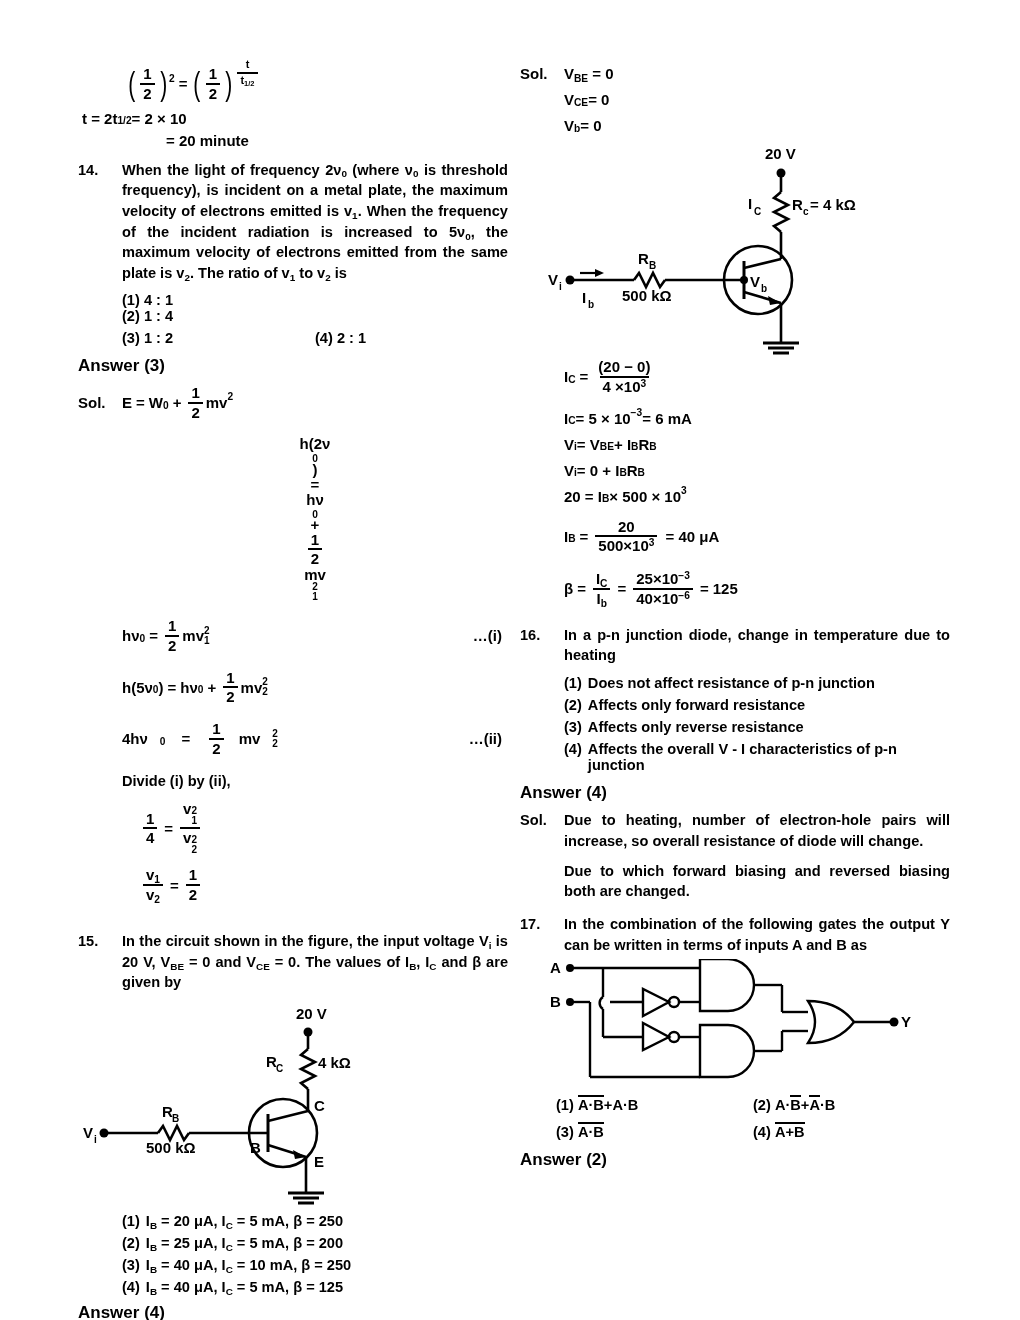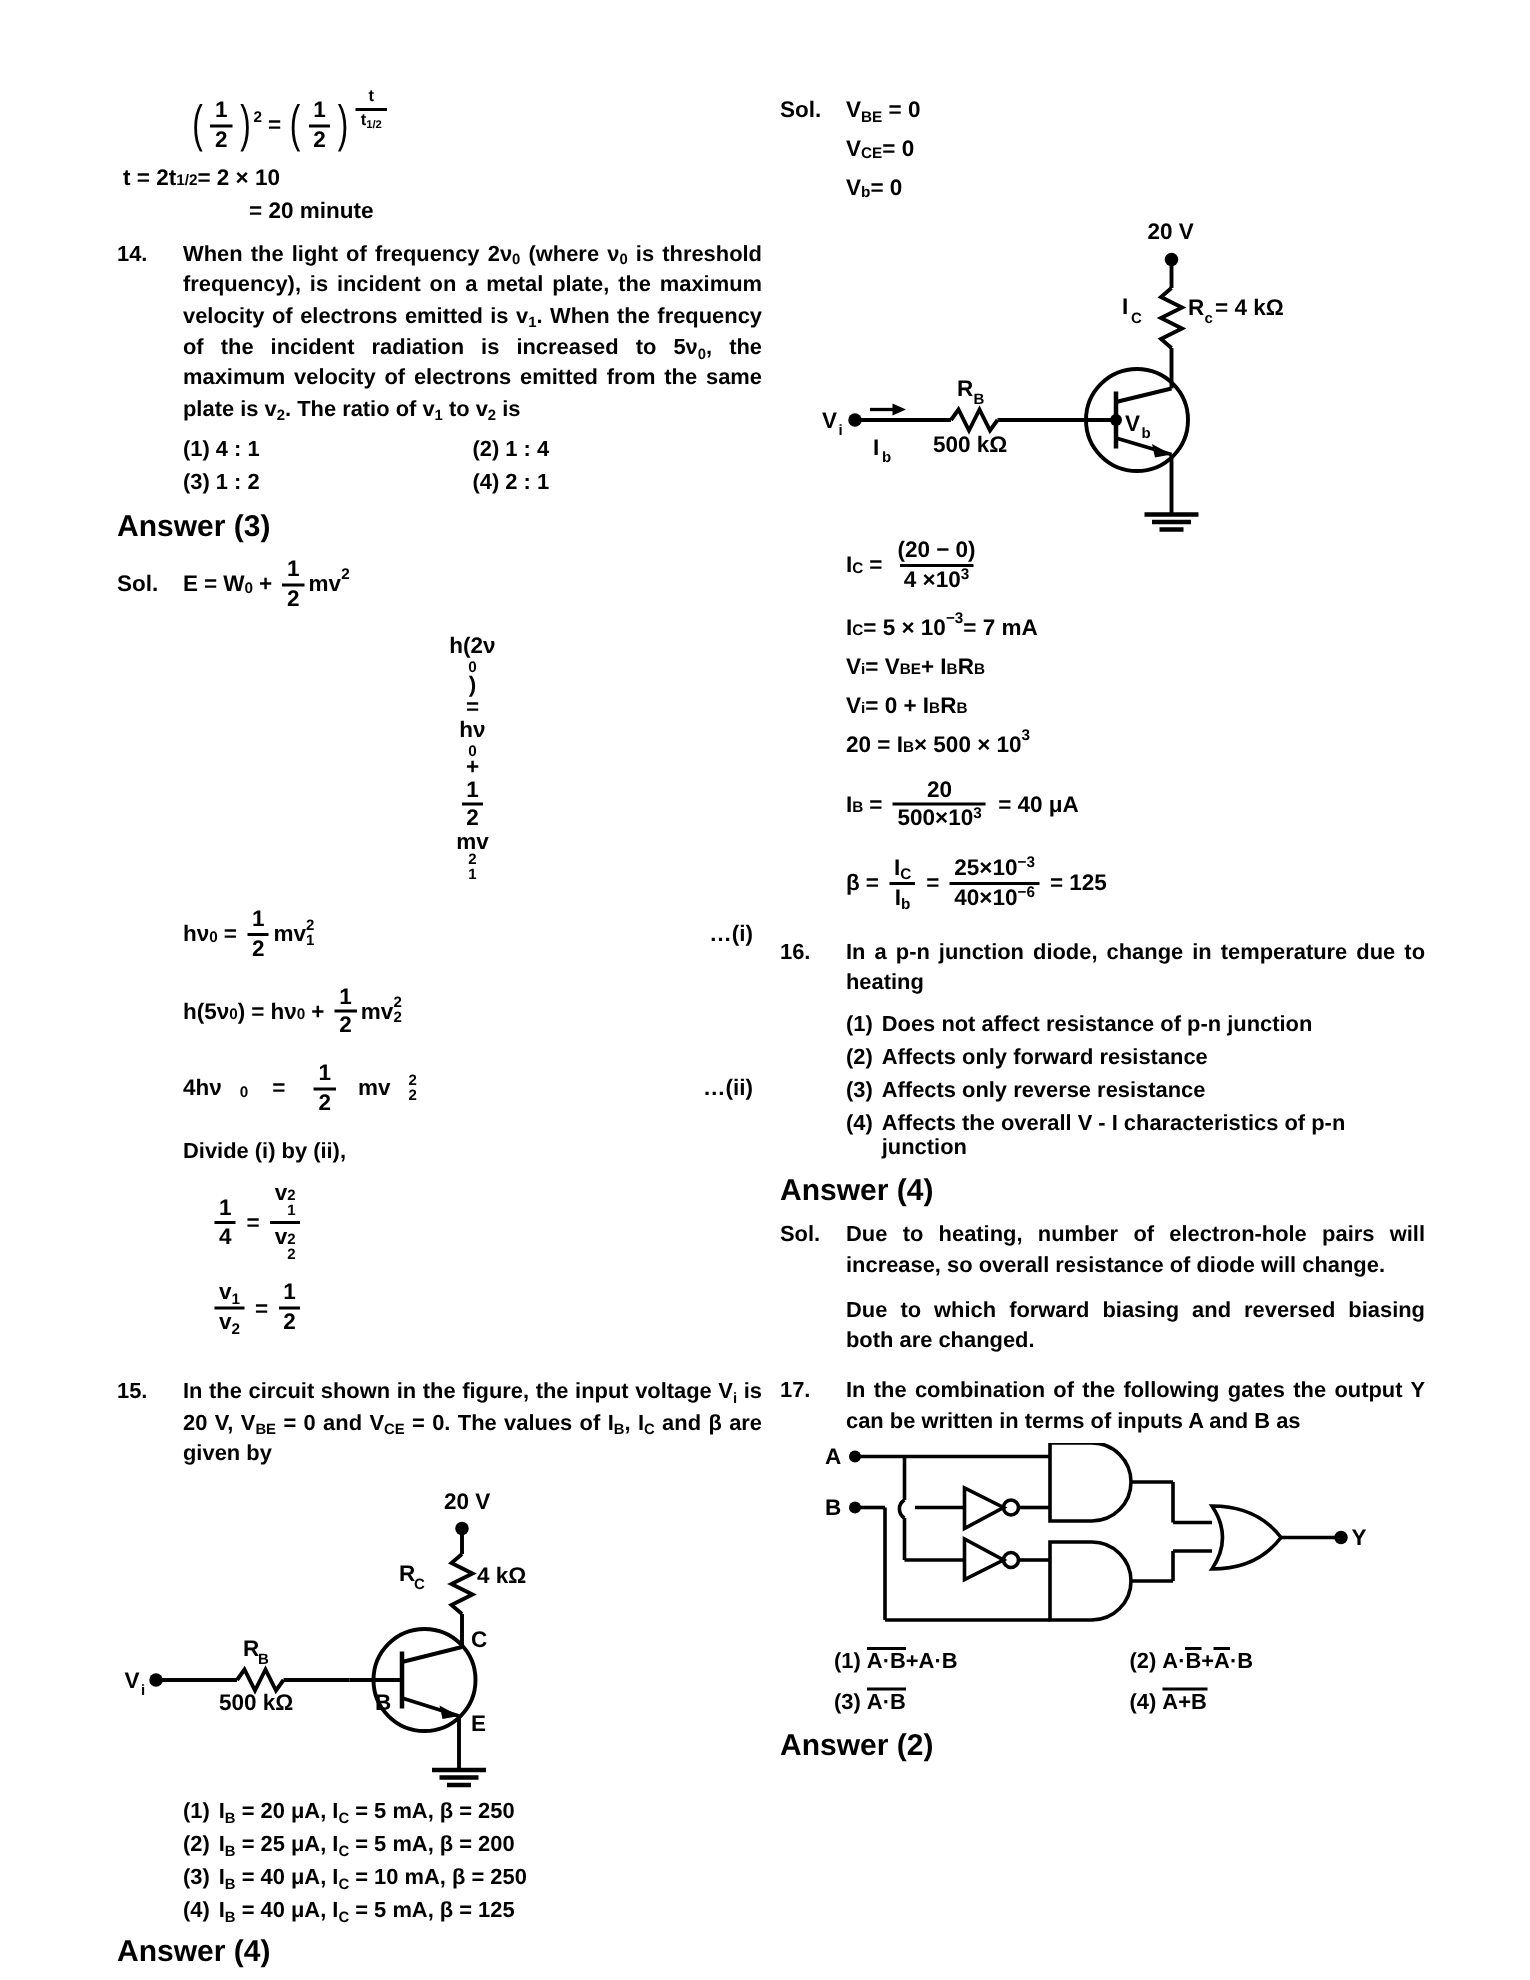--- a/index.html
+++ b/index.html
@@ -43,21 +43,21 @@
     font-weight: bold;
   }
   .lbl-sol { min-width: 44px; }
   .body-txt {
     flex: 1 1 auto;
     text-align: justify;
     text-justify: inter-word;
   }
   .qnum { min-width: 44px; }
   .answer {
-    font-size: 20px;
+    font-size: 17px;
     font-weight: bold;
     margin-top: 4px;
     margin-bottom: 3px;
   }
   .opt-row {
     display: flex;
     font-size: 14.6px;
     font-weight: bold;
     margin-top: 6px;
     padding-left: 44px;
@@ -145,21 +145,21 @@
     </div>
     <div class="math" style="margin-left:88px;margin-top:7px;">
       <span>= 20 minute</span>
     </div>
 
     <div class="row" style="margin-top:12px;">
       <span class="lbl qnum">14.</span>
       <span class="body-txt"><span>When the light of frequency 2</span><span>ν</span><sub>0</sub><span> (where </span><span>ν</span><sub>0</sub><span> is threshold frequency), is incident on a metal plate, the maximum velocity of electrons emitted is v</span><sub>1</sub><span>. When the frequency of the incident radiation is increased to 5</span><span>ν</span><sub>0</sub><span>, the maximum velocity of electrons emitted from the same plate is v</span><sub>2</sub><span>. The ratio of v</span><sub>1</sub><span> to v</span><sub>2</sub><span> is</span></span>
     </div>
 
-    <div class="opt-row" style="margin-top:8px;">
+    <div class="opt-row" style="margin-top:8px;flex-direction:column;">
       <span class="opt-half"><span>(1)</span>&nbsp;<span>4 : 1</span></span>
       <span class="opt-half"><span>(2)</span>&nbsp;<span>1 : 4</span></span>
     </div>
     <div class="opt-row">
       <span class="opt-half"><span>(3)</span>&nbsp;<span>1 : 2</span></span>
       <span class="opt-half"><span>(4)</span>&nbsp;<span>2 : 1</span></span>
     </div>
 
     <div class="answer" style="margin-top:10px;">Answer (3)</div>
 
@@ -433,21 +433,21 @@
         <span class="num">(20 − 0)</span>
         <span class="den"><span>4 ×10</span><sup>3</sup></span>
       </span>
     </div>
 
     <div class="math indent" style="margin-top:16px;">
       <span>I</span>
         <sub>C</sub>
         <span> = 5 × 10</span>
         <sup>−3</sup>
-        <span> = 7 mA</span>
+        <span> = 6 mA</span>
     </div>
 
     <div class="math indent" style="margin-top:11px;">
       <span>V</span>
         <sub>i</sub>
         <span> = V</span>
         <sub>BE</sub>
         <span> + I</span>
         <sub>B</sub>
         <span>R</span>

